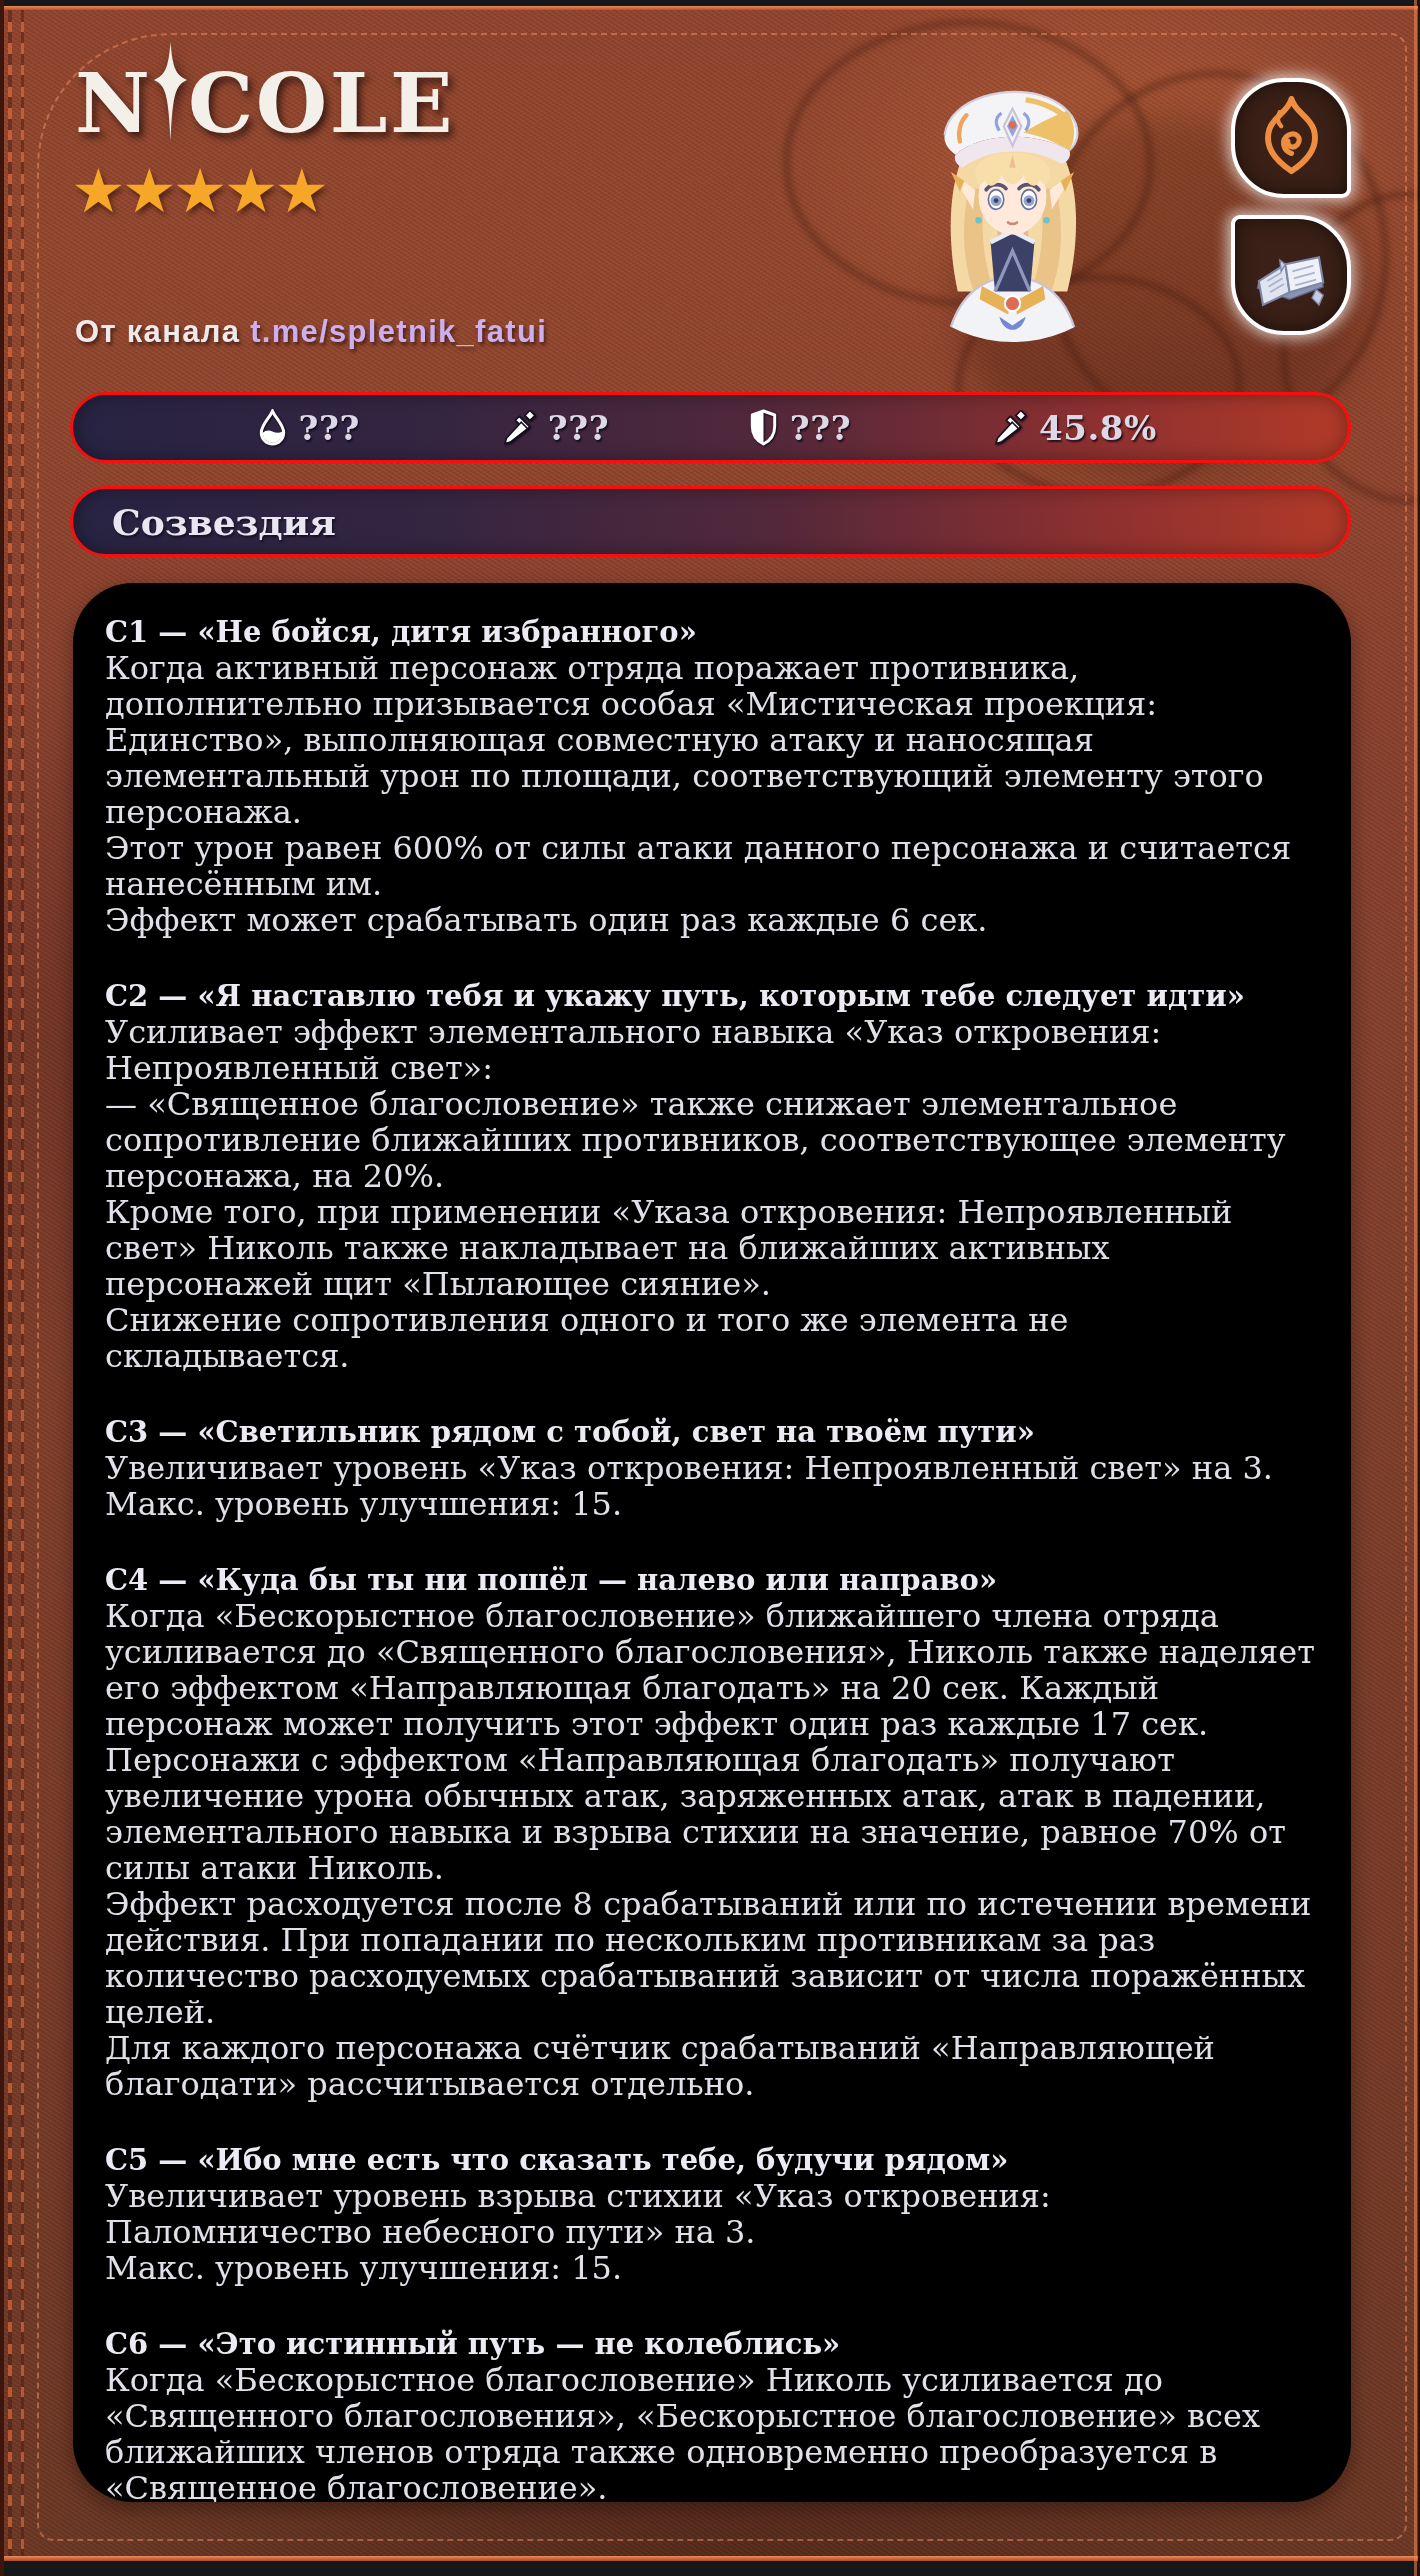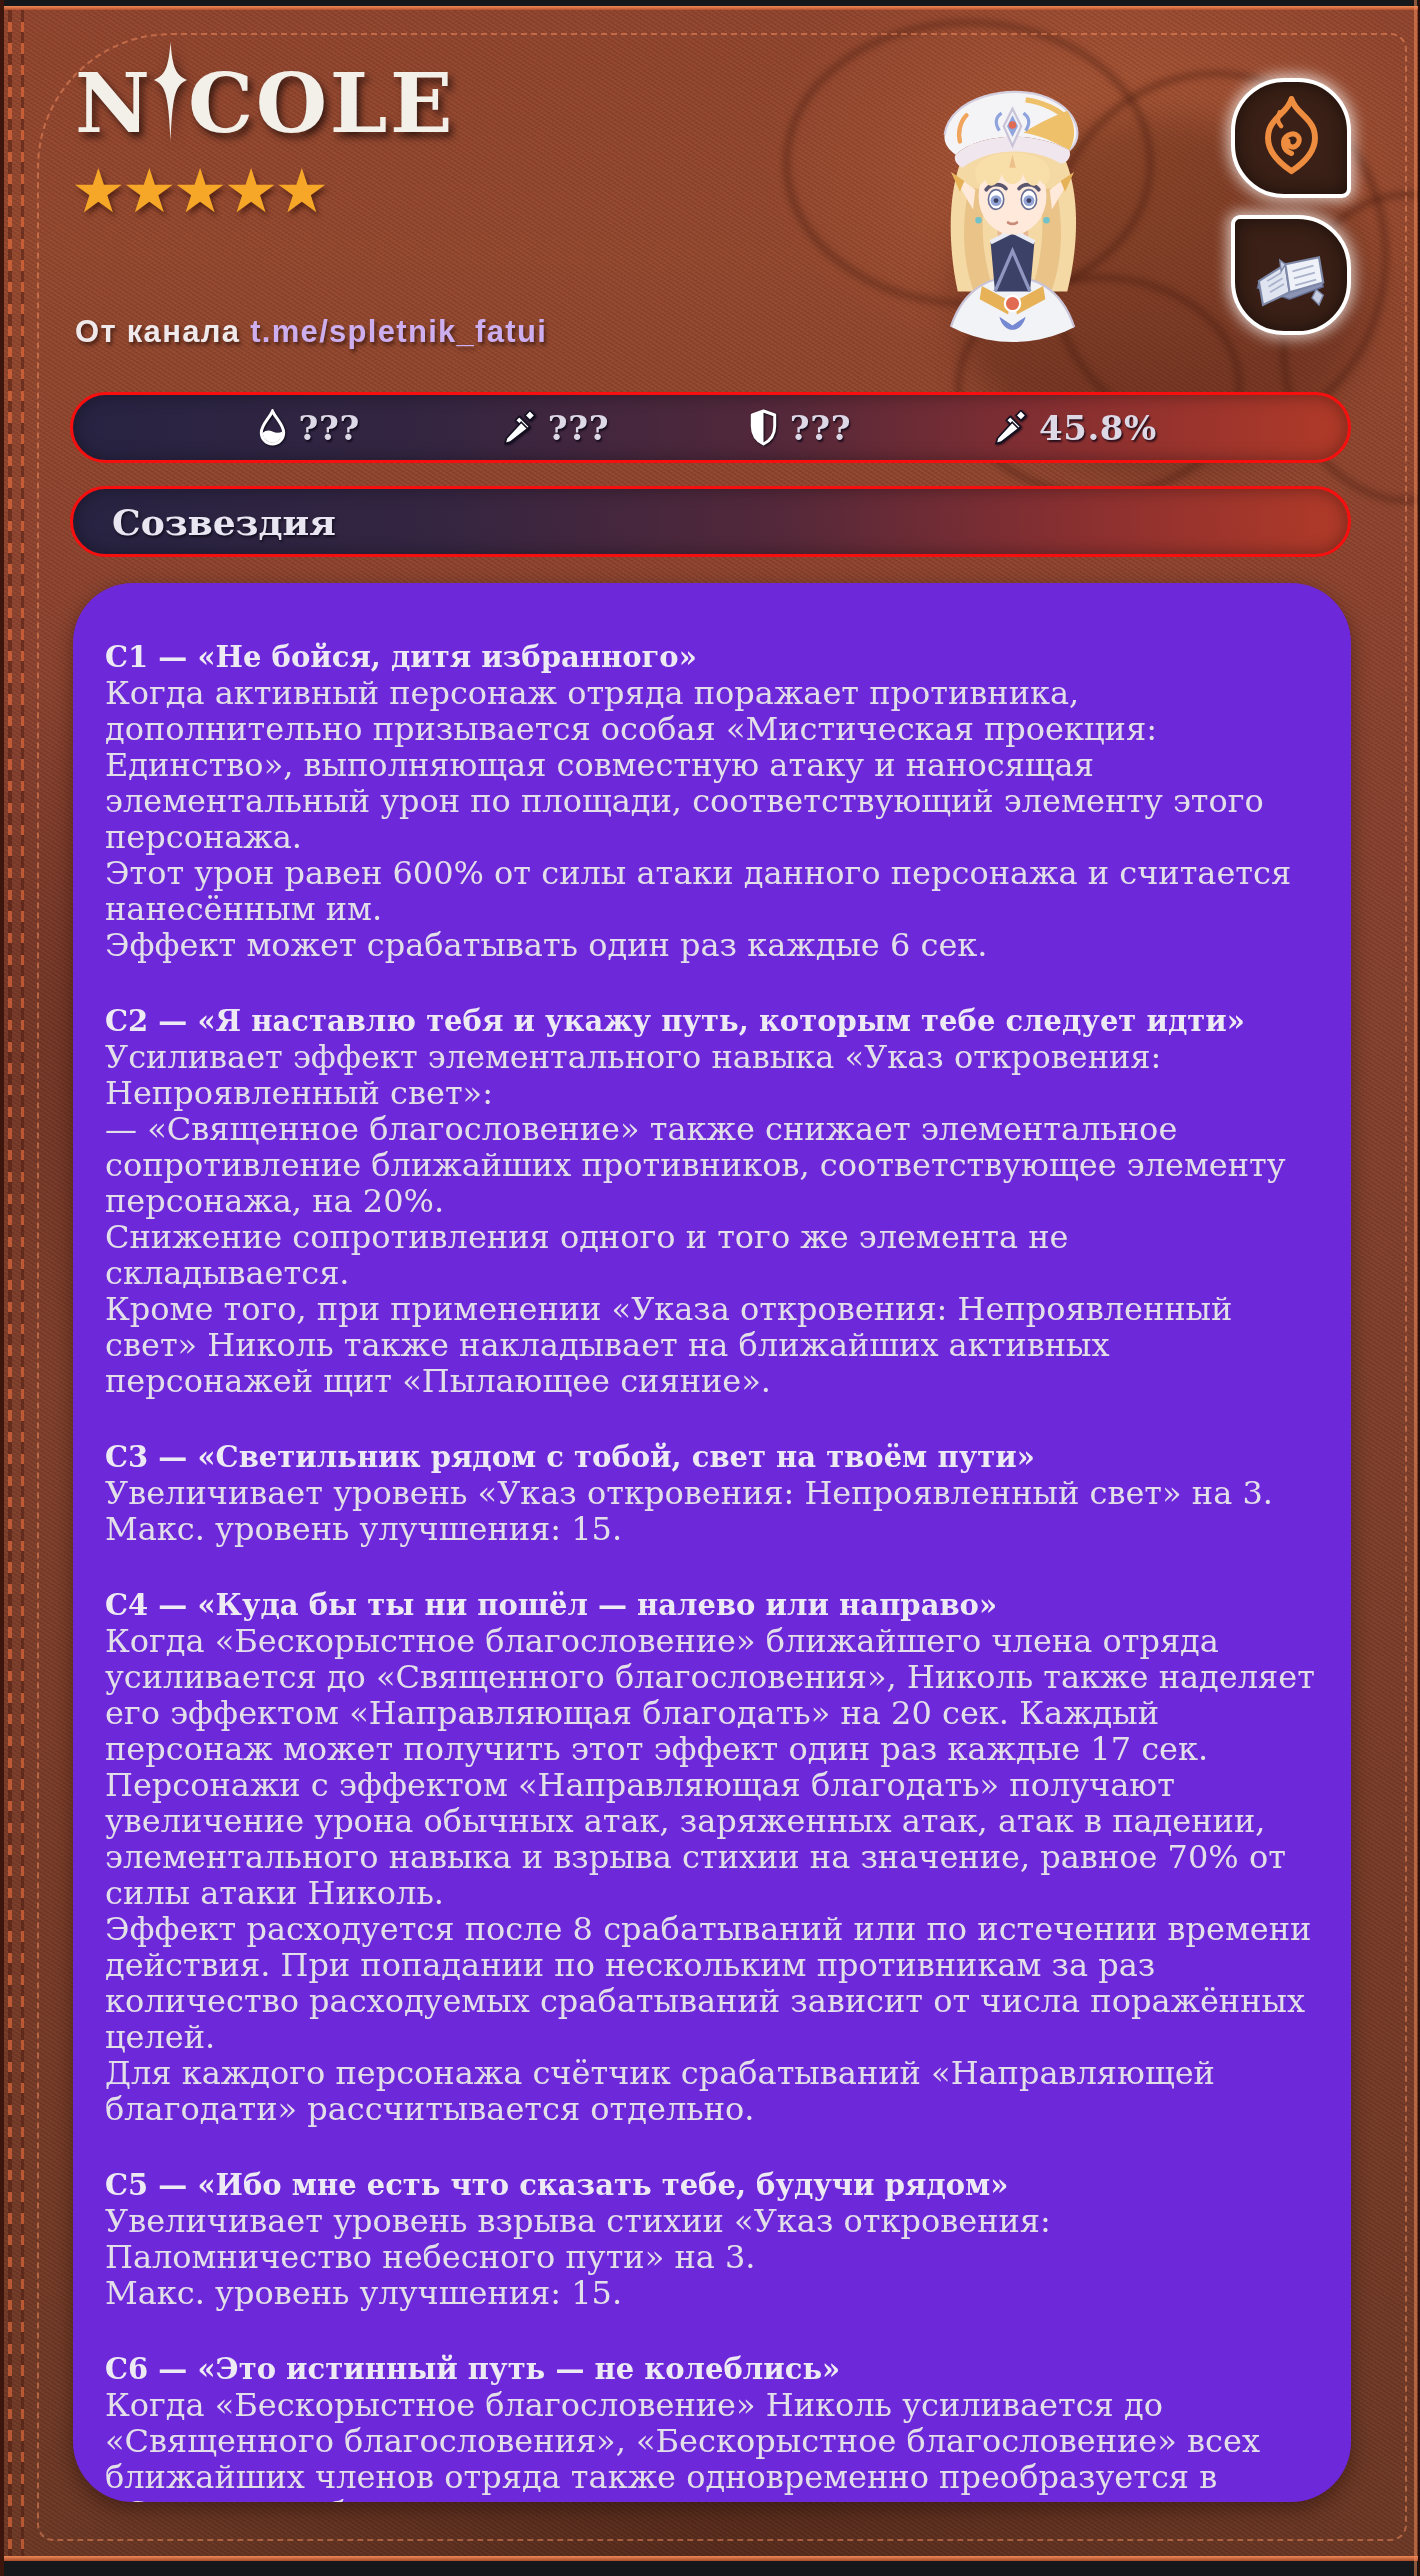--- a/index.html
+++ b/index.html
@@ -74,22 +74,22 @@
   .stat{display:flex;align-items:center;gap:11.5px;}
   .stat .icon{filter:drop-shadow(1.3px 1.9px 1.3px rgba(10,5,20,.9));}
   .stat .val{font-size:34px;font-weight:bold;color:#ddd8e6;
     text-shadow:1.3px 1.9px 1.9px rgba(10,5,20,.8);letter-spacing:0.6px;}
   .sectionbar{top:486px;display:flex;align-items:center;padding:0 0 0 39px;}
   .sectionbar .label{font-size:36px;font-weight:bold;color:#e9e5f1;
     text-shadow:1.3px 1.9px 2.5px rgba(10,5,20,.7);}
 
   
   .panel{left:73px;top:583px;width:1278px;height:1919px;box-sizing:border-box;
-    background:#6d28d9;border-radius:60px;overflow:hidden;
-    padding:56px 32px 45px 32px;box-shadow:0 6.4px 19px rgba(20,6,4,.4);}
+    background:#000000;border-radius:60px;overflow:hidden;
+    padding:31px 32px 45px 32px;box-shadow:0 6.4px 19px rgba(20,6,4,.4);}
   .constellation{margin-top:40px;}
   .constellation:first-child{margin-top:0;}
   .c-title{font-size:29px;line-height:36px;font-weight:bold;color:#edeaf4;
     margin:0 0 0 0;}
   .para{font-size:32px;line-height:36px;color:#e3dfe9;font-weight:500;}
 </style>
 </head>
 <body>
 
 <div class="abs leather"></div>
@@ -249,22 +249,22 @@
           <div class="para">Этот урон равен 600% от силы атаки данного персонажа и считается нанесённым им.</div>
           <div class="para">Эффект может срабатывать один раз каждые 6 сек.</div>
         </div>
   </div>
 
   <div class="constellation">
     <h3 class="c-title"><span>C2</span><span> — </span><span>«Я наставлю тебя и укажу путь, которым тебе следует идти»</span></h3>
     <div>
           <div class="para">Усиливает эффект элементального навыка «Указ откровения: Непроявленный свет»:</div>
           <div class="para">— «Священное благословение» также снижает элементальное сопротивление ближайших противников, соответствующее элементу персонажа, на 20%.</div>
+          <div class="para">Кроме того, при применении «Указа откровения: Непроявленный свет» Николь также накладывает на ближайших активных персонажей щит «Пылающее сияние».</div>
           <div class="para">Снижение сопротивления одного и того же элемента не складывается.</div>
-          <div class="para">Кроме того, при применении «Указа откровения: Непроявленный свет» Николь также накладывает на ближайших активных персонажей щит «Пылающее сияние».</div>
         </div>
   </div>
 
   <div class="constellation">
     <h3 class="c-title"><span>C3</span><span> — </span><span>«Светильник рядом с тобой, свет на твоём пути»</span></h3>
     <div>
           <div class="para">Увеличивает уровень «Указ откровения: Непроявленный свет» на 3.</div>
           <div class="para">Макс. уровень улучшения: 15.</div>
         </div>
   </div>

